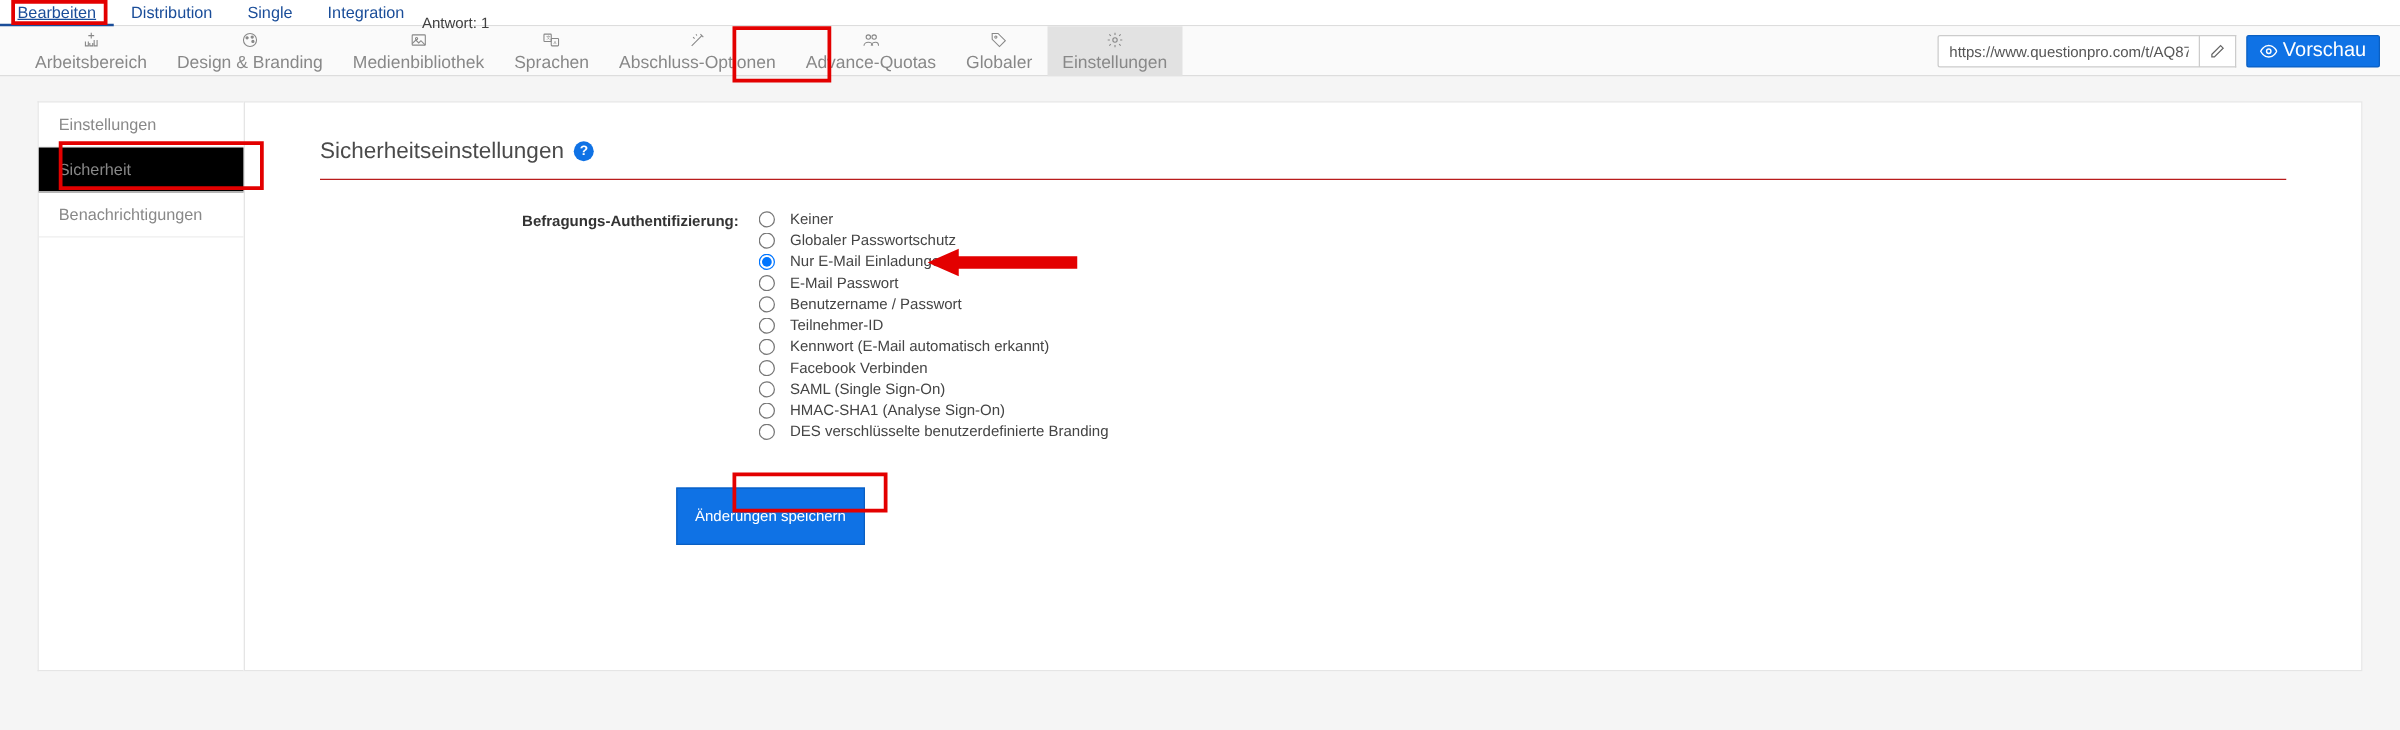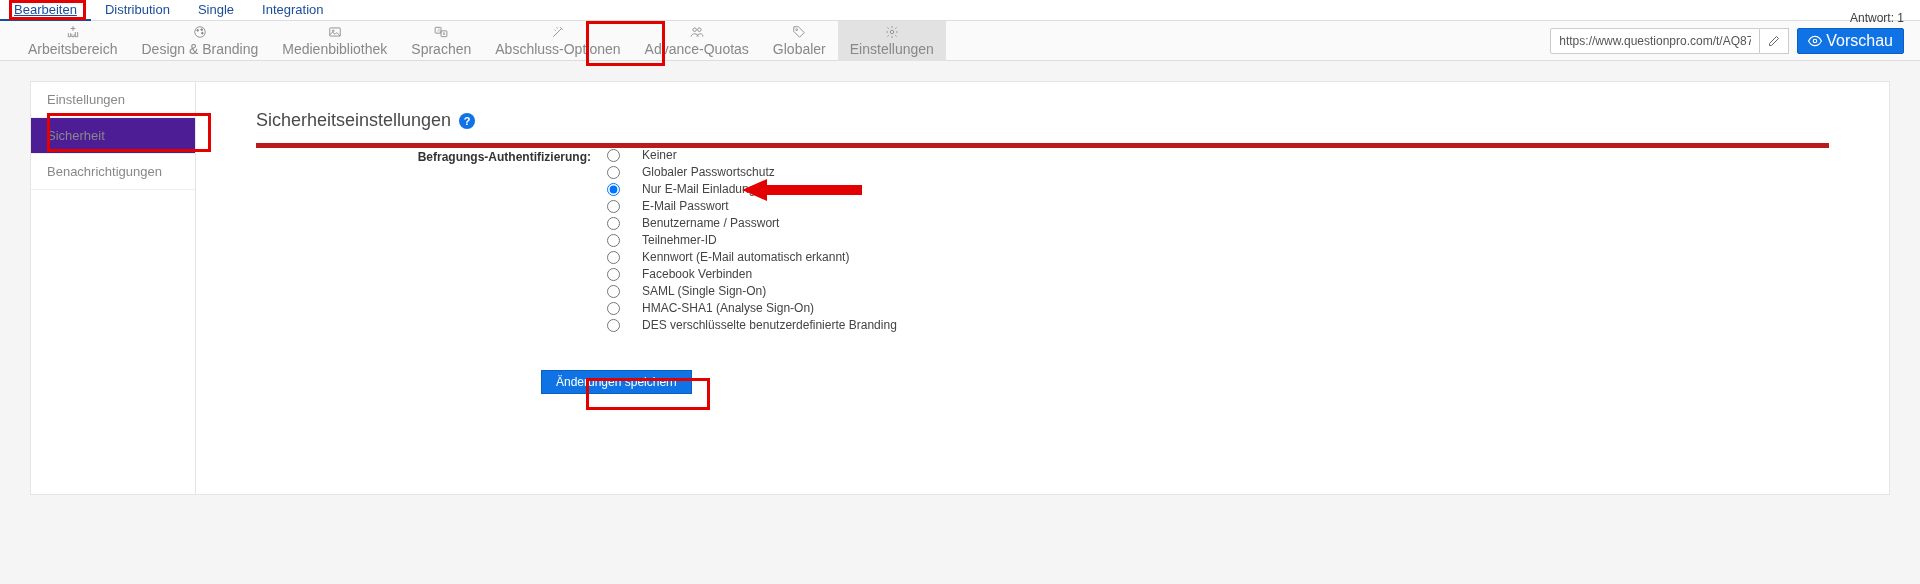--- a/index.html
+++ b/index.html
@@ -11,21 +11,20 @@
       font-family: -apple-system, Arial, sans-serif;
       background: #f5f5f5;
       font-size: 13px;
       color: #333;
     }
     .top-nav {
       background: #fff;
       border-bottom: 1px solid #ddd;
       display: flex;
       align-items: center;
-      justify-content: space-between;
       padding: 0 16px 0 0;
       height: 21px;
     }
     .top-nav-tabs {
       display: flex;
     }
     .top-nav-tab {
       padding: 2px 14px;
       color: #1a4d99;
       font-size: 13px;
@@ -131,37 +130,38 @@
       border-right: none;
     }
     .sidebar-item {
       padding: 10px 16px;
       color: #888;
       cursor: pointer;
       font-size: 13px;
       border-bottom: 1px solid #eee;
     }
     .sidebar-item.active {
-      background: #4c1d95;
+      background: #000000;
     }
     .content {
       flex: 1;
       background: #fff;
       border: 1px solid #e5e5e5;
       padding: 28px 60px 100px 60px;
     }
     .page-title {
       font-size: 18px;
       color: #4a4a4a;
       font-weight: normal;
       display: flex;
       align-items: center;
       gap: 8px;
-      border-bottom: 5px solid #b91c1c;
+      border-bottom: 1px solid #b91c1c;
       padding-bottom: 12px;
+      margin-bottom: 24px;
     }
     .help-icon {
       width: 16px;
       height: 16px;
       background: #0f72e5;
       color: #fff;
       border-radius: 50%;
       display: inline-flex;
       align-items: center;
       justify-content: center;
@@ -181,21 +181,21 @@
       padding-top: 2px;
     }
     .radio-list {
       display: flex;
       flex-direction: column;
       gap: 3px;
     }
     .radio-item {
       display: flex;
       align-items: center;
-      gap: 22px;
+      gap: 12px;
       font-size: 12px;
       color: #444;
       position: relative;
     }
     .radio-item input[type="radio"] {
       margin: 0;
       width: 13px;
       height: 13px;
     }
     .arrow-annotation {
@@ -206,21 +206,21 @@
       height: 26px;
     }
     .save-row {
       margin-top: 38px;
       margin-left: 285px;
     }
     .save-btn {
       background: #0f72e5;
       color: #fff;
       border: 1px solid #0a5fc2;
-      padding: 4px 14px;
+      padding: 15px 14px;
       font-size: 12px;
       cursor: pointer;
     }
     .red-box {
       border: 3px solid #e30000;
       position: absolute;
       pointer-events: none;
     }
     #rb-tab { top: 0px; left: 9px; width: 77px; height: 20px; }
     #rb-settings { top: 21px; left: 586px; width: 79px; height: 45px; }

